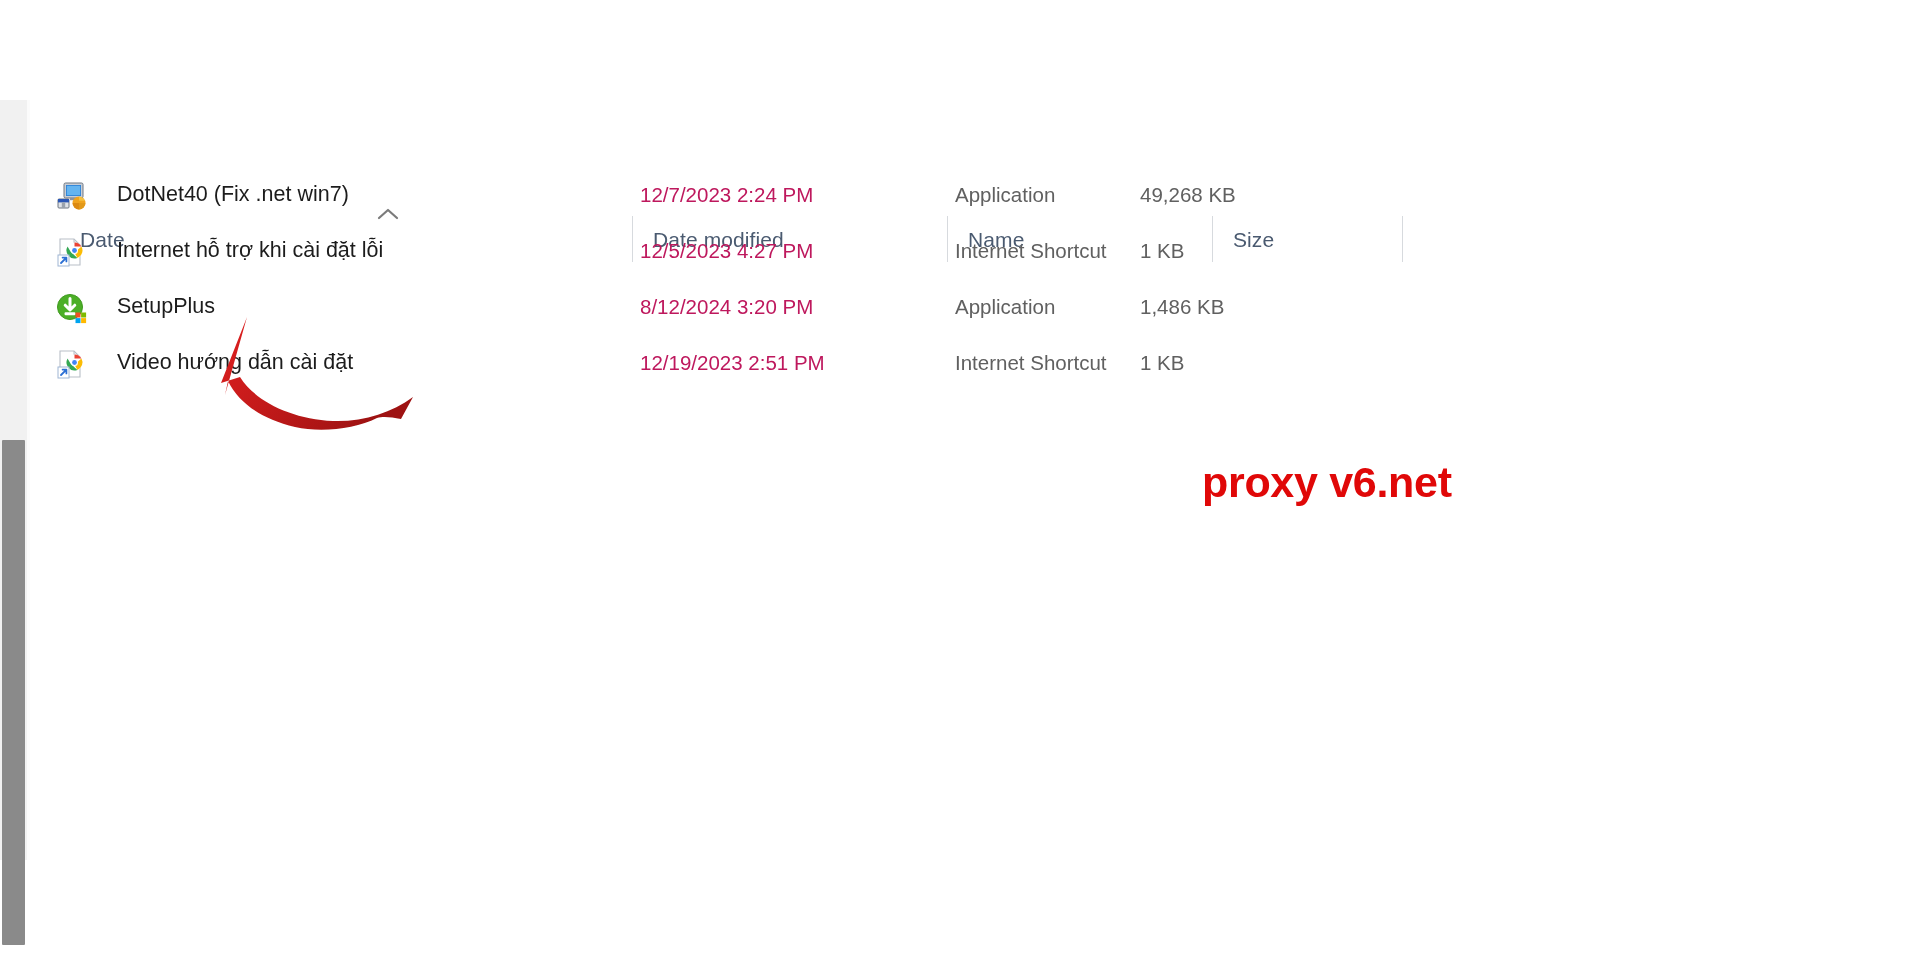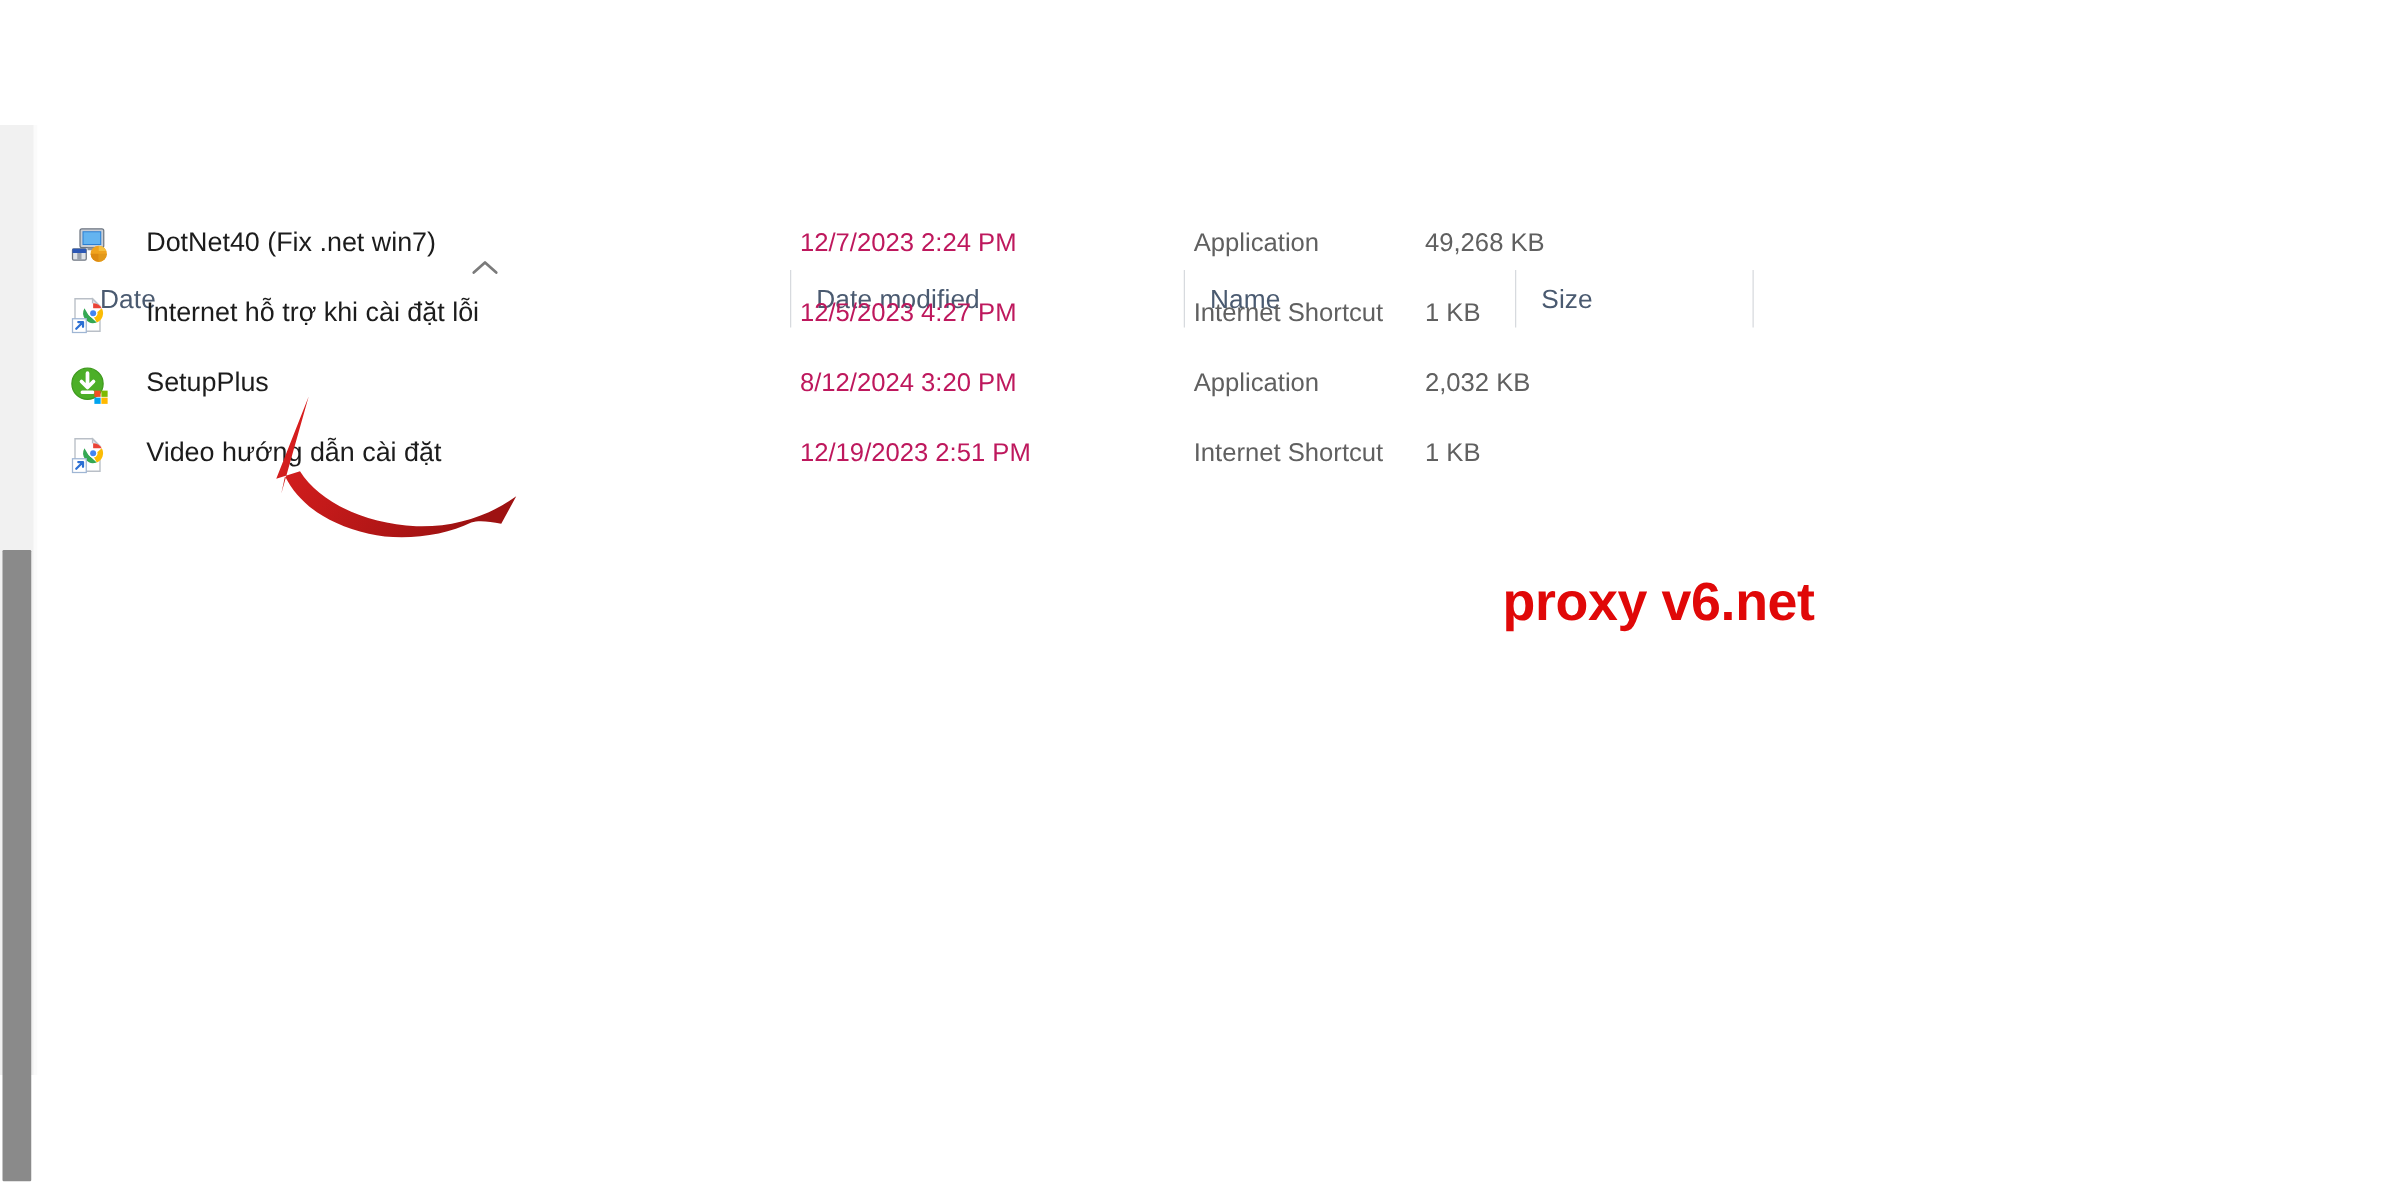--- a/index.html
+++ b/index.html
@@ -253,21 +253,21 @@
           <rect x="0" y="0" width="5" height="5" fill="#f25022"></rect>
           <rect x="5.6" y="0" width="5" height="5" fill="#7fba00"></rect>
           <rect x="0" y="5.6" width="5" height="5" fill="#00a4ef"></rect>
           <rect x="5.6" y="5.6" width="5" height="5" fill="#ffb900"></rect>
         </g>
       </svg>
     </span>
     <span class="cell-name">SetupPlus</span>
     <span class="cell-date">8/12/2024 3:20 PM</span>
     <span class="cell-type">Application</span>
-    <span class="cell-size">2,032 KB</span>
+    <span class="cell-size">1,486 KB</span>
   </div>
 
   <div class="row" style="top:336px;">
     <span class="cell-icon">
       <svg width="32" height="32" viewBox="0 0 32 32">
         <path d="M5 3h14l6 6v20H5z" fill="#ffffff" stroke="#b9bfc7" stroke-width="1.1"></path>
         <path d="M19 3l6 6h-6z" fill="#e2e6ea" stroke="#b9bfc7" stroke-width="1"></path>
         <circle cx="19.5" cy="14.5" r="8" fill="#ffffff"></circle>
         <path d="M19.5 6.5a8 8 0 0 1 6.93 4H19.5z" fill="#ea4335"></path>
         <path d="M26.43 10.5A8 8 0 0 1 22.4 21.9l-2.9-5.4z" fill="#fbbc05"></path>

